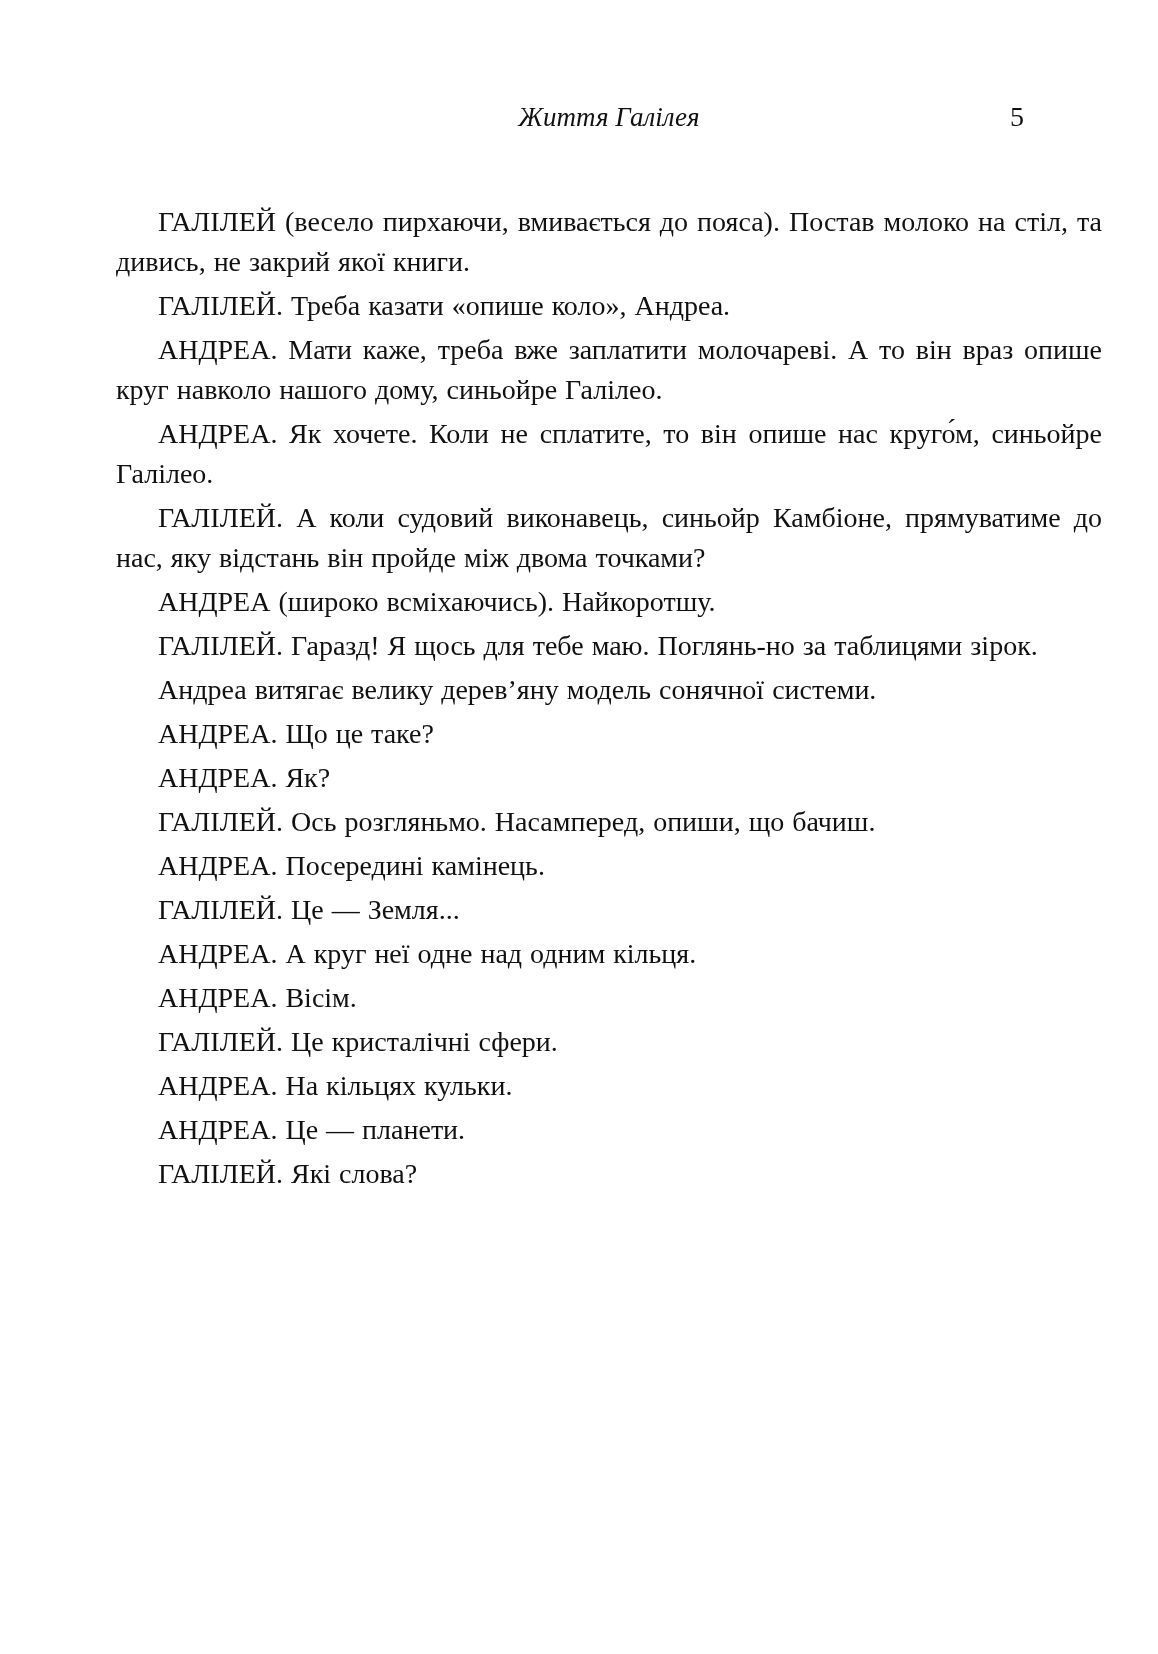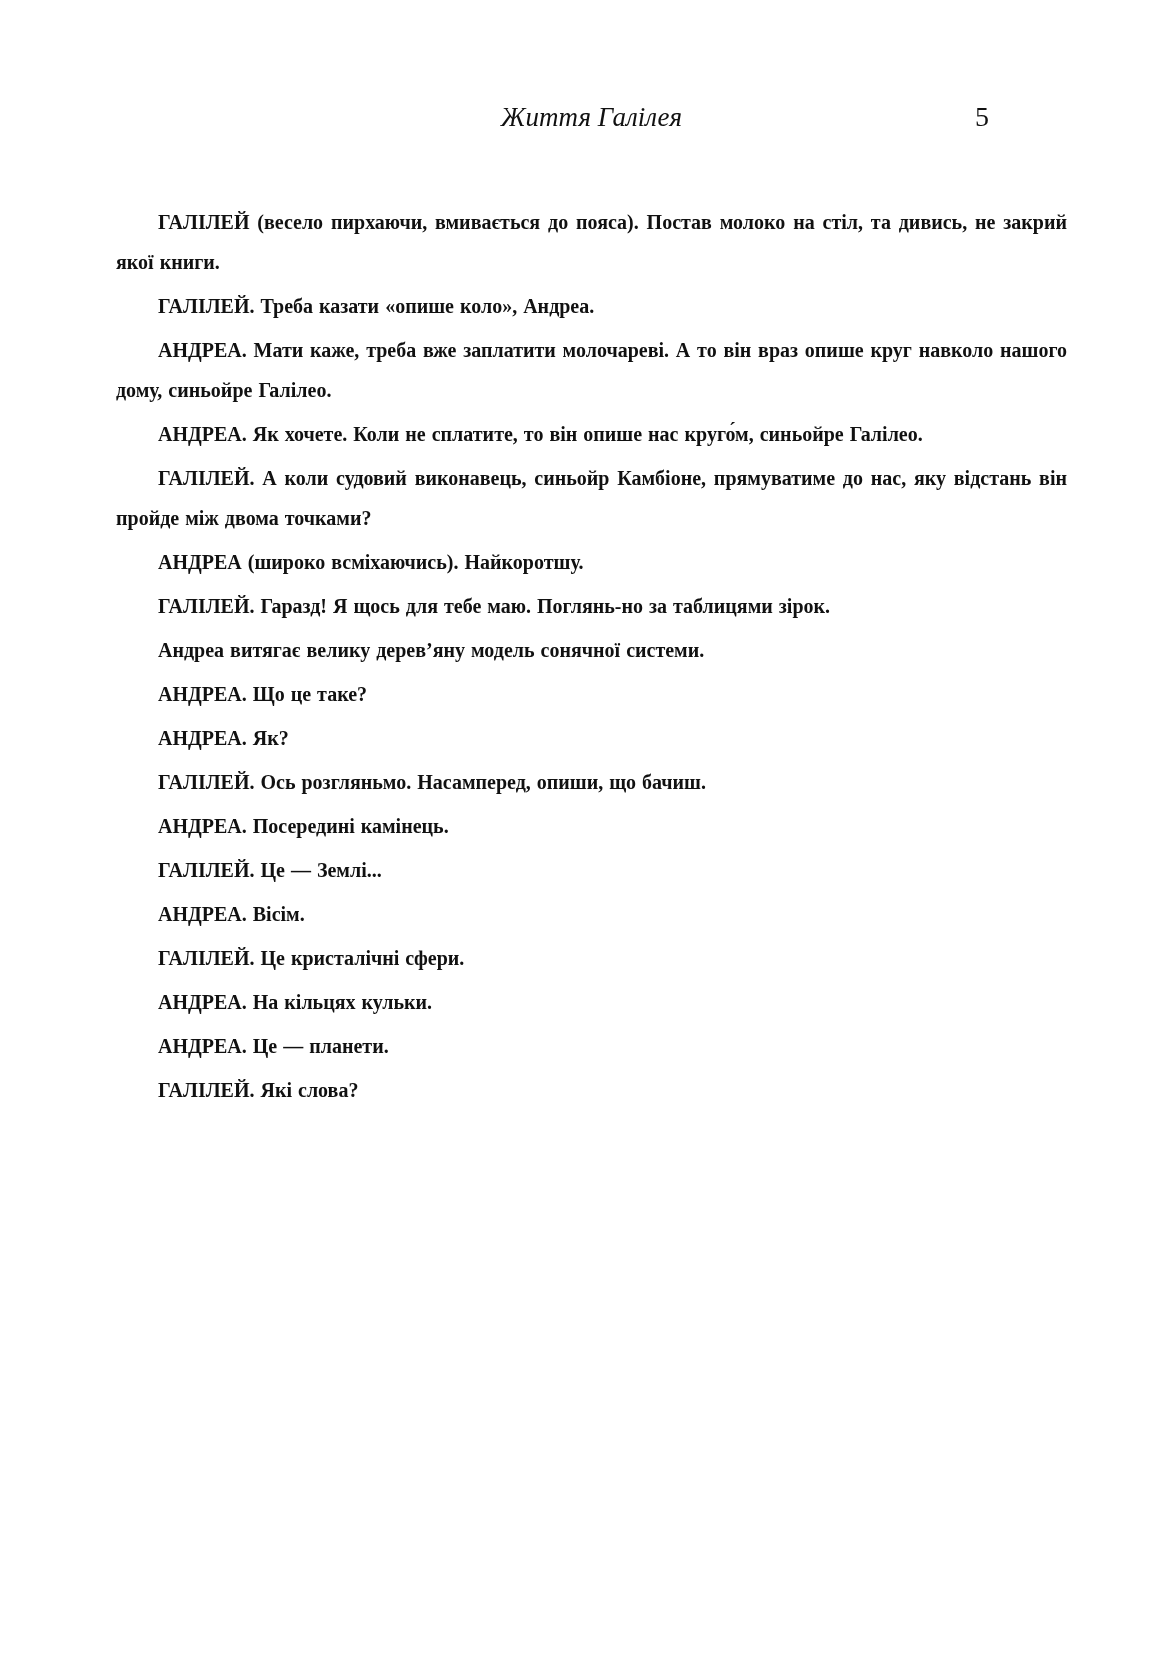--- a/index.html
+++ b/index.html
@@ -7,21 +7,21 @@
     padding: 0;
     background: #ffffff;
   }
   .page {
     width: 1158px;
     height: 1654px;
     background: #ffffff;
     color: #111111;
     position: relative;
     box-sizing: border-box;
-    padding: 100px 91px 0 116px;
+    padding: 100px 56px 0 116px;
     font-family: "Liberation Serif", "DejaVu Serif", serif;
     overflow: hidden;
   }
   .running-header {
     position: relative;
     text-align: center;
     font-size: 27px;
     line-height: 34px;
     margin-bottom: 68px;
   }
@@ -29,23 +29,22 @@
     font-style: italic;
   }
   .page-number {
     position: absolute;
     right: 78px;
     top: 0;
     font-style: normal;
     font-size: 28px;
   }
   .page-body {
-    font-size: 20px;
+    font-size: 28px;
     line-height: 40px;
-    font-weight: bold;
   }
   .para {
     margin: 0 0 4px 0;
     text-indent: 42px;
     text-align: justify;
     word-spacing: 1px;
   }
 </style>
 </head>
 <body>
@@ -61,20 +60,21 @@
       <p class="para">АНДРЕА. Мати каже, треба вже заплатити молочареві. А то він враз опише круг навколо нашого дому, синьойре Галілео.</p>
       <p class="para">АНДРЕА. Як хочете. Коли не сплатите, то він опише нас круго́м, синьойре Галілео.</p>
       <p class="para">ГАЛІЛЕЙ. А коли судовий виконавець, синьойр Камбіоне, прямуватиме до нас, яку відстань він пройде між двома точками?</p>
       <p class="para">АНДРЕА (широко всміхаючись). Найкоротшу.</p>
       <p class="para">ГАЛІЛЕЙ. Гаразд! Я щось для тебе маю. Поглянь-но за таблицями зірок.</p>
       <p class="para">Андреа витягає велику дерев’яну модель сонячної системи.</p>
       <p class="para">АНДРЕА. Що це таке?</p>
       <p class="para">АНДРЕА. Як?</p>
       <p class="para">ГАЛІЛЕЙ. Ось розгляньмо. Насамперед, опиши, що бачиш.</p>
       <p class="para">АНДРЕА. Посередині камінець.</p>
-      <p class="para">ГАЛІЛЕЙ. Це — Землі...</p>
+      <p class="para">ГАЛІЛЕЙ. Це — Земля...</p>
+      <p class="para">АНДРЕА. А круг неї одне над одним кільця.</p>
       <p class="para">АНДРЕА. Вісім.</p>
       <p class="para">ГАЛІЛЕЙ. Це кристалічні сфери.</p>
       <p class="para">АНДРЕА. На кільцях кульки.</p>
       <p class="para">АНДРЕА. Це — планети.</p>
       <p class="para">ГАЛІЛЕЙ. Які слова?</p>
     </div>
 </div>
 
 </body></html>

